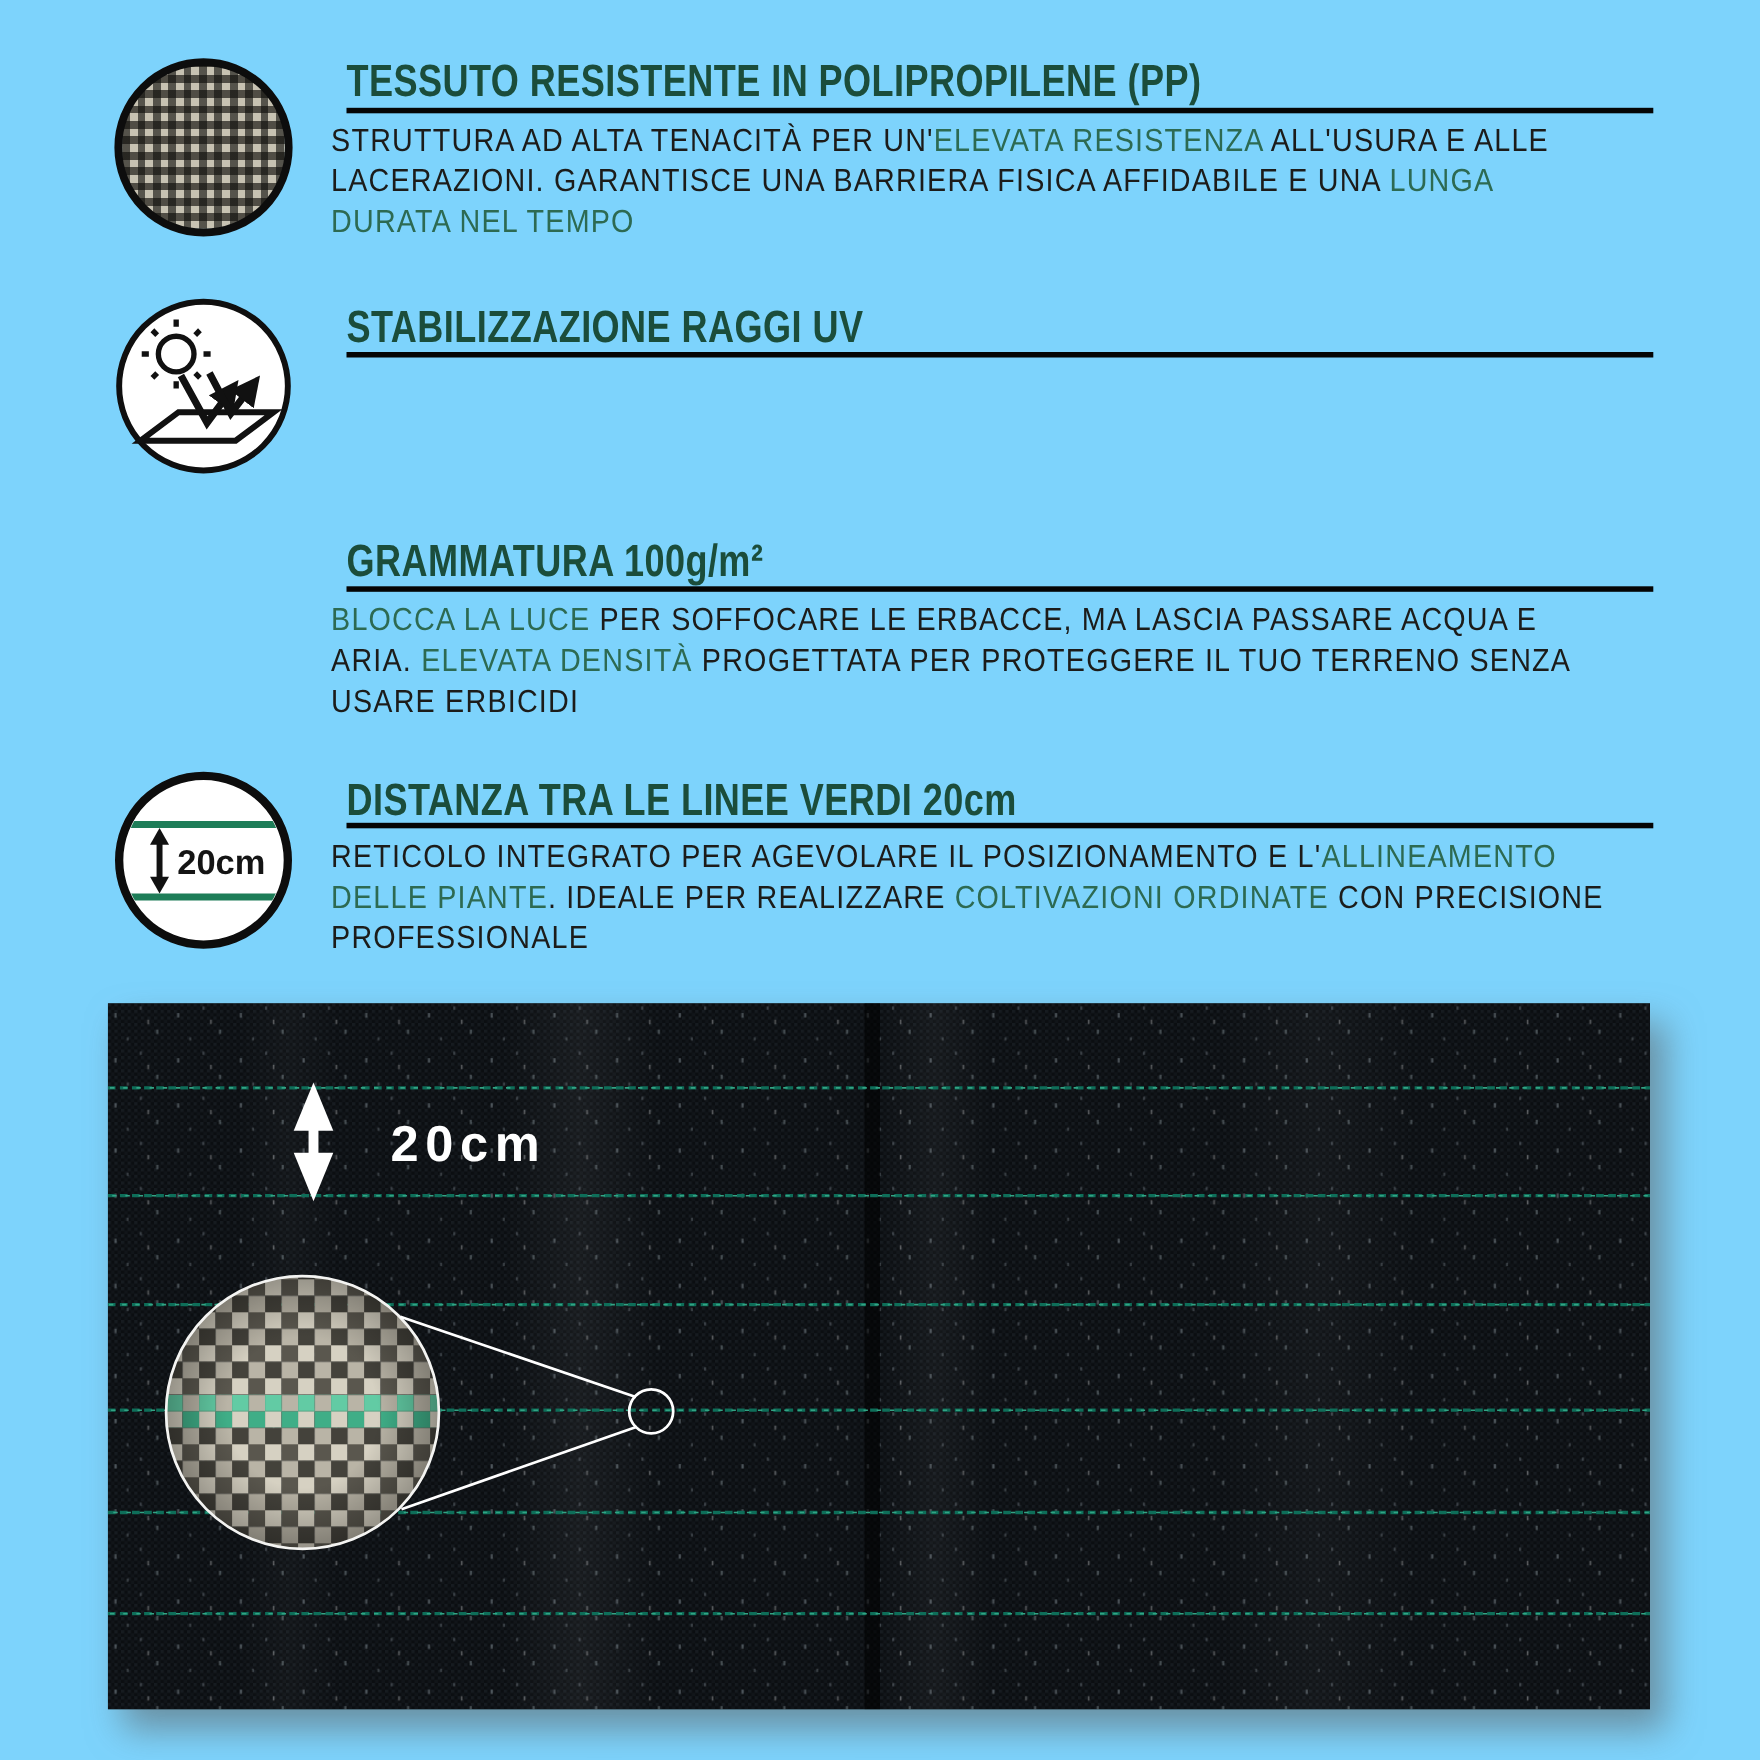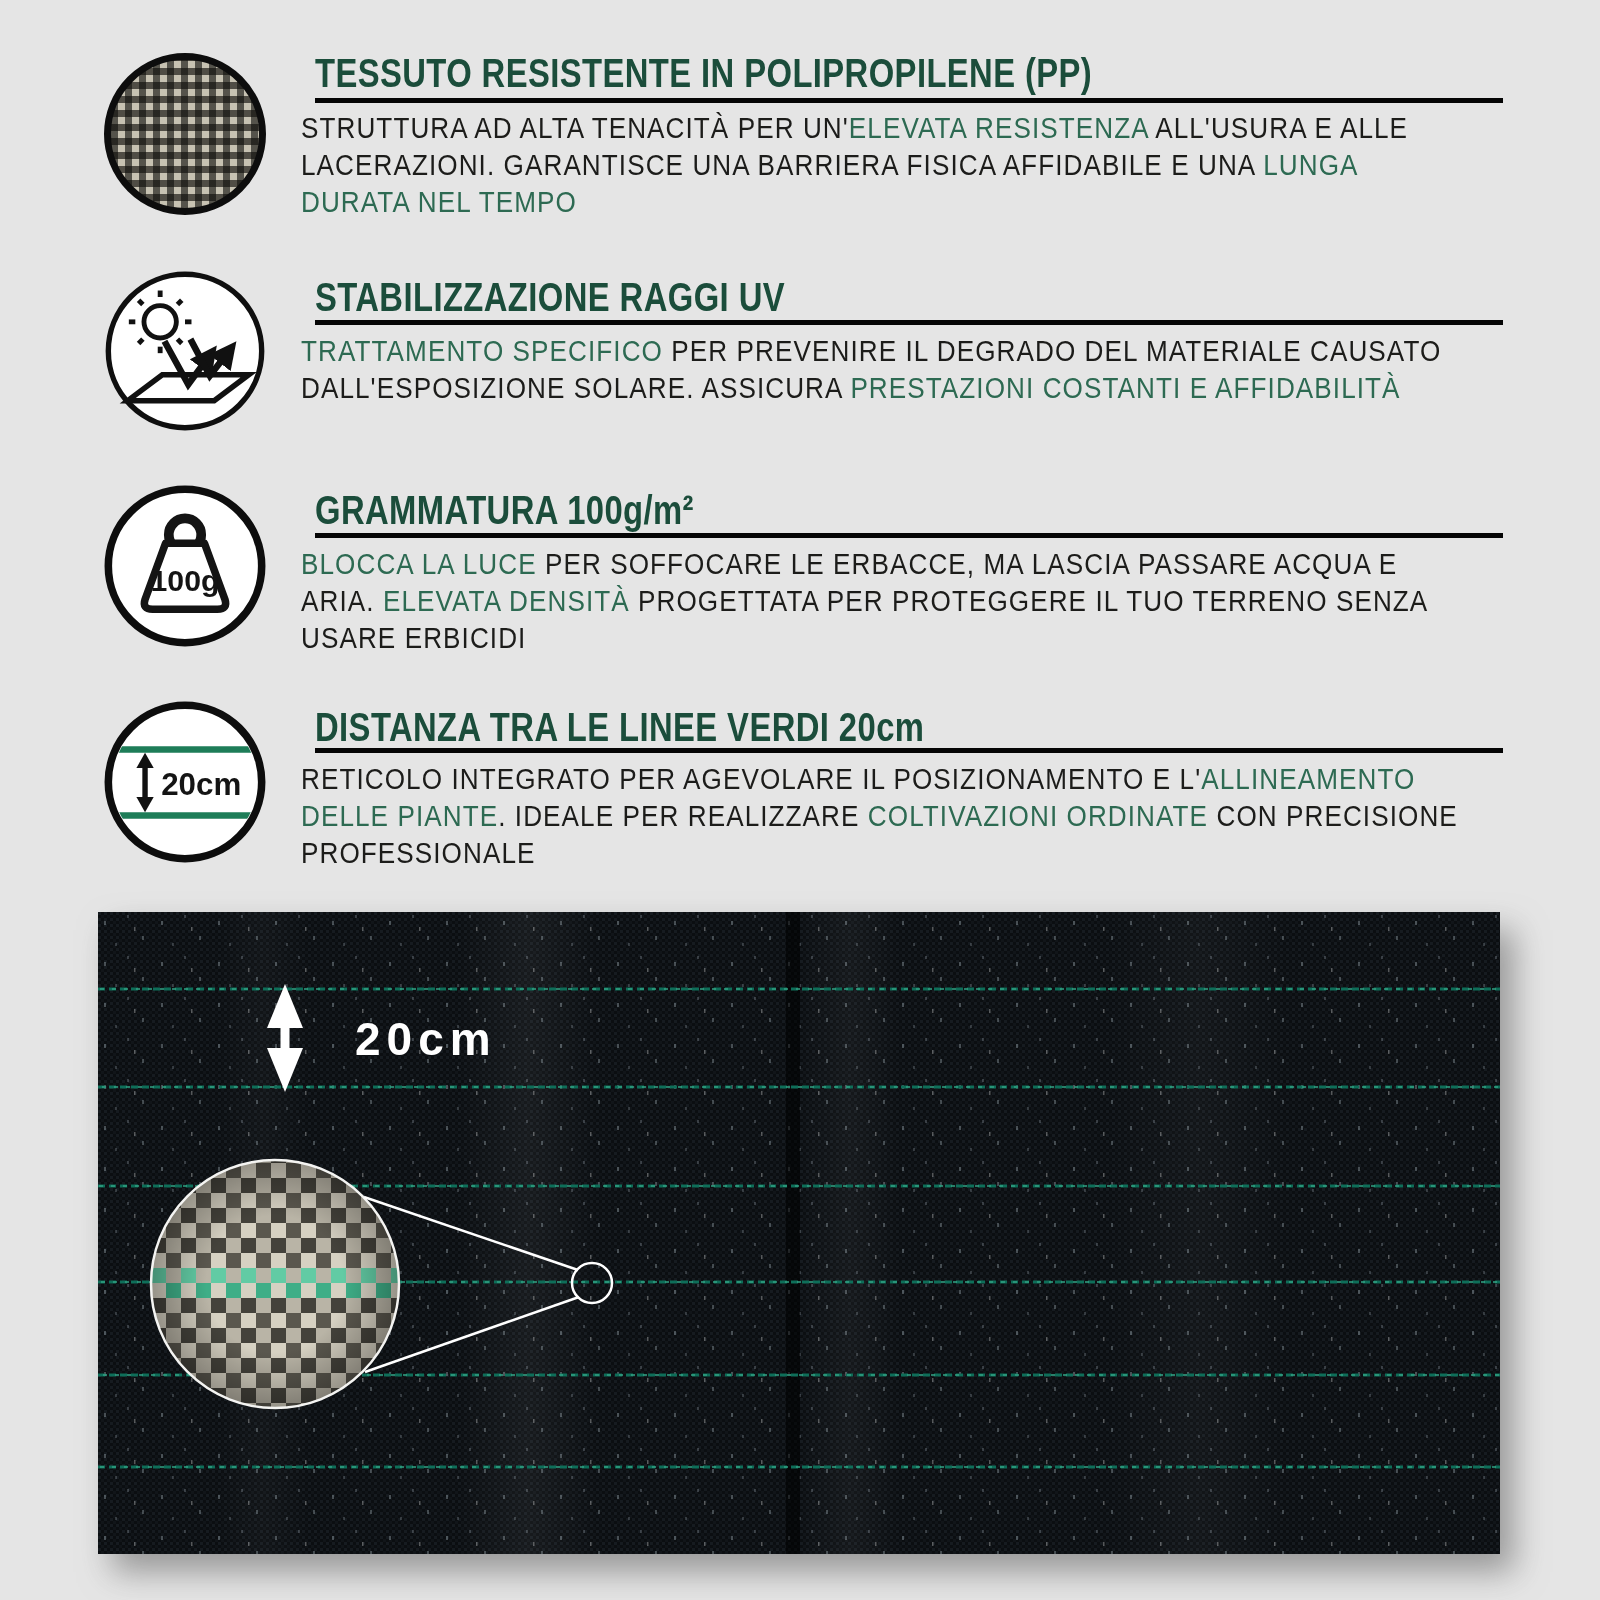--- a/index.html
+++ b/index.html
@@ -1,16 +1,16 @@
 <!DOCTYPE html>
 <html><head>
 <meta charset="utf-8">
 <style>
   html,body{margin:0;padding:0;background:#ffffff;}
-  .canvas{position:relative;width:1600px;height:1600px;background:#e5e5e5;overflow:hidden;
+  .canvas{position:relative;width:1600px;height:1600px;background:#7dd3fc;overflow:hidden;
           font-family:"Liberation Sans",sans-serif;}
   .icon-wrap{position:absolute;left:104px;width:162px;height:162px;}
   .icon-fabric{width:148px;height:148px;border:7px solid #0d0d0d;border-radius:50%;
     background-image:
       repeating-linear-gradient(90deg, rgba(15,15,12,0.62) 0 7px, rgba(0,0,0,0) 7px 14px),
       repeating-linear-gradient(0deg, #c7c2b2 0 7px, #504d45 7px 14px);
   }
   .title{position:absolute;left:315px;margin:0;font-size:41px;font-weight:700;color:#1b4d3b;
          letter-spacing:0.5px;line-height:46px;white-space:nowrap;
          transform:scaleX(0.8);transform-origin:left top;}
@@ -58,33 +58,21 @@
         <line x1="36" y1="64" x2="32" y2="68"></line>
         <line x1="68" y1="32" x2="72" y2="28"></line>
       </g>
       <polygon points="22,121 54,97 134,97 102,121" fill="#ffffff" stroke="#111" stroke-width="5"></polygon>
       <polyline points="56,66 78,106 100,76" fill="none" stroke="#111" stroke-width="6" marker-end="url(#ah)"></polyline>
       <polyline points="80,64 98,98 118,72" fill="none" stroke="#111" stroke-width="6" marker-end="url(#ah)"></polyline>
     </svg>
   </div>
   <h2 class="title" style="top:274px">STABILIZZAZIONE RAGGI UV</h2>
   <div class="rule" style="top:320px"></div>
-  <div class="body" style="top:333px">
-      <div class="bline"><span class="grn">TRATTAMENTO SPECIFICO</span><span class="blk"> PER PREVENIRE IL DEGRADO DEL MATERIALE CAUSATO</span></div>
-      <div class="bline"><span class="blk">DALL'ESPOSIZIONE SOLARE. ASSICURA </span><span class="grn">PRESTAZIONI COSTANTI E AFFIDABILITÀ</span></div>
-    </div>
-
-  <div class="icon-wrap" style="top:485px">
-    <svg width="162" height="162" viewBox="0 0 150 150">
-      <circle cx="75" cy="75" r="71" fill="#ffffff" stroke="#0d0d0d" stroke-width="7"></circle>
-      <circle cx="75" cy="46" r="15" fill="none" stroke="#141414" stroke-width="9"></circle>
-      <path d="M57,54 L93,54 L112,106 Q115,115 105,115 L45,115 Q35,115 38,106 Z" fill="#ffffff" stroke="#141414" stroke-width="7" stroke-linejoin="round"></path>
-      <text x="75" y="98" text-anchor="middle" font-family="Liberation Sans, sans-serif" font-size="28" font-weight="bold" fill="#141414">100g</text>
-    </svg>
-  </div>
+
   <h2 class="title" style="top:487px">GRAMMATURA 100g/m²</h2>
   <div class="rule" style="top:533px"></div>
   <div class="body" style="top:546px">
       <div class="bline"><span class="grn">BLOCCA LA LUCE</span><span class="blk"> PER SOFFOCARE LE ERBACCE, MA LASCIA PASSARE ACQUA E</span></div>
       <div class="bline"><span class="blk">ARIA. </span><span class="grn">ELEVATA DENSITÀ</span><span class="blk"> PROGETTATA PER PROTEGGERE IL TUO TERRENO SENZA</span></div>
       <div class="bline"><span class="blk">USARE ERBICIDI</span></div>
     </div>
 
   <div class="icon-wrap" style="top:701px">
     <svg width="162" height="162" viewBox="0 0 150 150">

